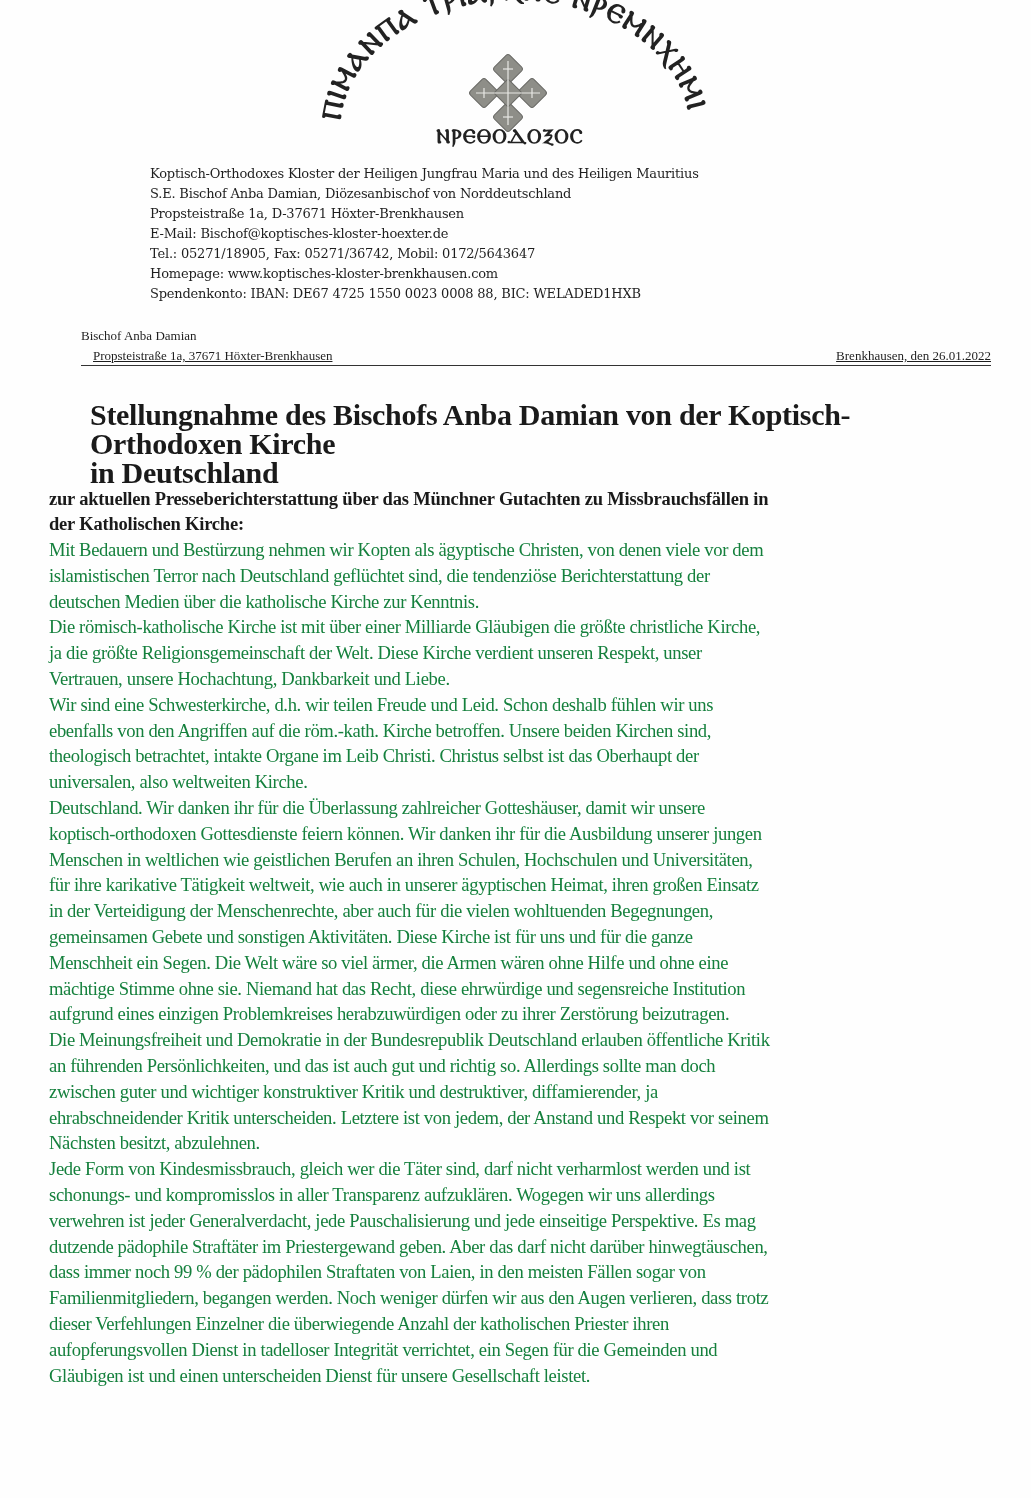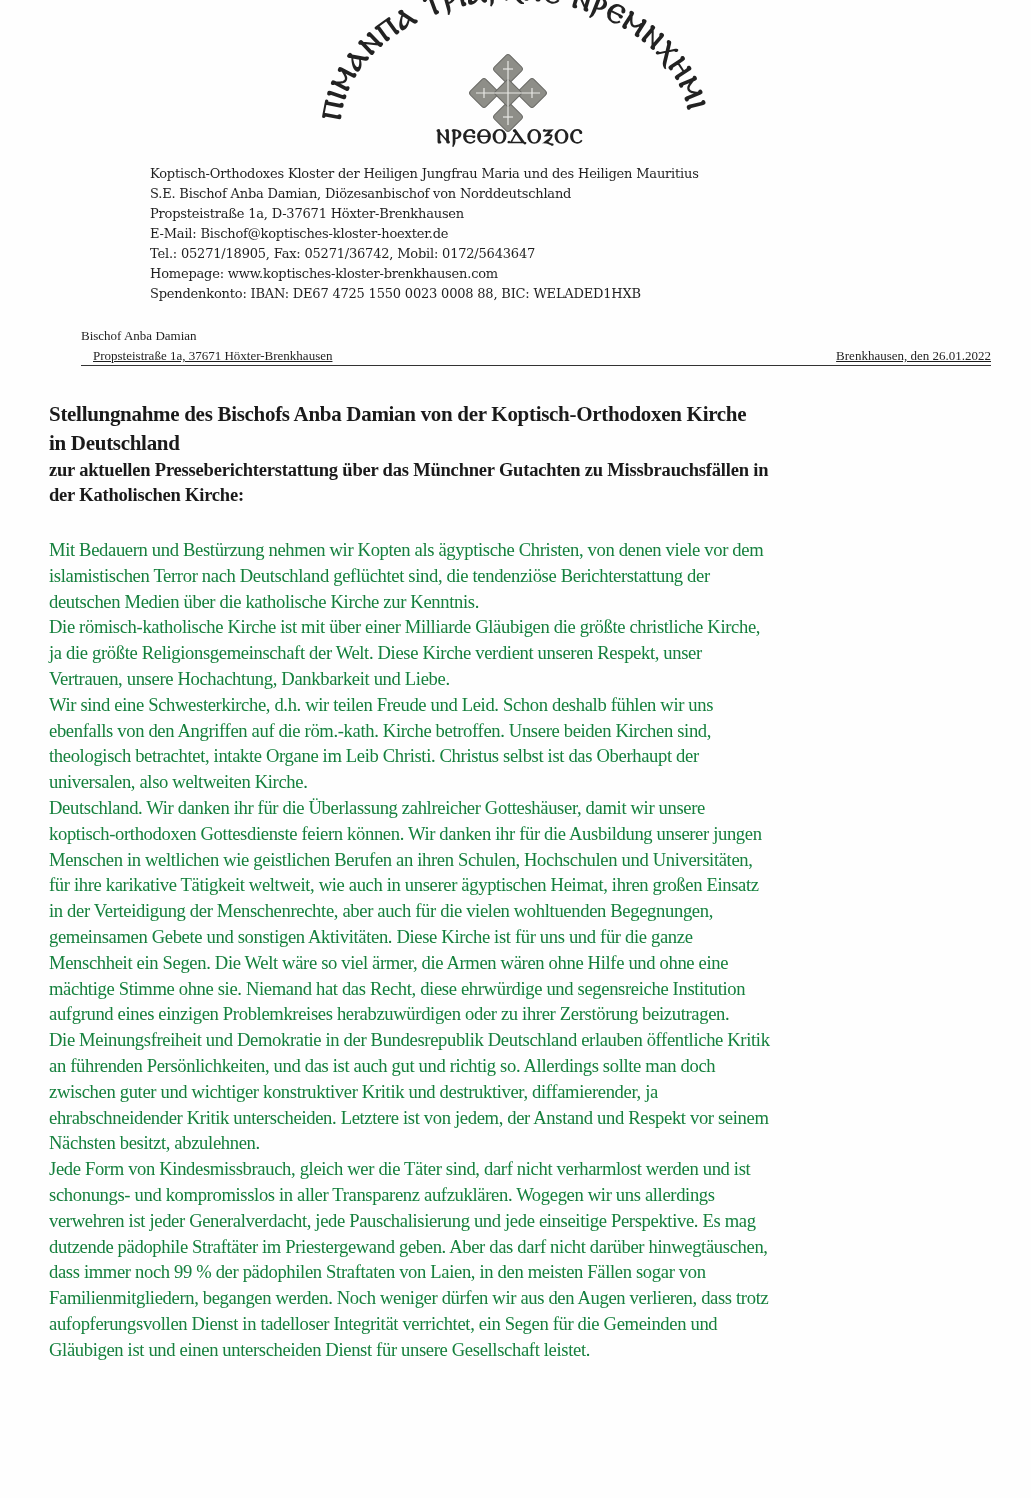--- a/index.html
+++ b/index.html
@@ -20,21 +20,21 @@
     .sender { position: absolute; left: 49px; top: 327px; width: 910px;
       font-family: "Liberation Serif", serif; font-size: 13px; color: #1e1e1e; margin-left: 32px; }
     .sender .name { height: 18px; line-height: 18px; }
     .sender .addr-row { position: relative; height: 20px; border-bottom: 1.5px solid #333; }
     .sender .addr { position: absolute; left: 12px; bottom: 1px; text-decoration: underline; }
     .sender .date { position: absolute; right: 0; bottom: 1px; text-decoration: underline; }
 
     
     .title { position: absolute; left: 49px; top: 400px; width: 930px;
       font-family: "Liberation Serif", serif; font-weight: bold; color: #1a1a1a; }
-    .title .t1 { font-size: 21px; line-height: 29px; letter-spacing: -0.3px; }
+    .title .t1 { font-size: 30px; line-height: 29px; letter-spacing: -0.3px; margin-left: 41px; }
     .title .t2 { font-size: 18.5px; line-height: 25px; letter-spacing: -0.2px; }
 
     
     .body-text { position: absolute; left: 49px; top: 537px; width: 935px;
       font-family: "Liberation Serif", serif; font-size: 18.6px; line-height: 25.8px; color: #15803d; letter-spacing: -0.35px; }
     .body-text .line { white-space: nowrap; }
   </style>
 </head>
 <body>
 
@@ -119,17 +119,18 @@
       <div class="line">an führenden Persönlichkeiten, und das ist auch gut und richtig so. Allerdings sollte man doch</div>
       <div class="line">zwischen guter und wichtiger konstruktiver Kritik und destruktiver, diffamierender, ja</div>
       <div class="line">ehrabschneidender Kritik unterscheiden. Letztere ist von jedem, der Anstand und Respekt vor seinem</div>
       <div class="line">Nächsten besitzt, abzulehnen.</div>
       <div class="line">Jede Form von Kindesmissbrauch, gleich wer die Täter sind, darf nicht verharmlost werden und ist</div>
       <div class="line">schonungs- und kompromisslos in aller Transparenz aufzuklären. Wogegen wir uns allerdings</div>
       <div class="line">verwehren ist jeder Generalverdacht, jede Pauschalisierung und jede einseitige Perspektive. Es mag</div>
       <div class="line">dutzende pädophile Straftäter im Priestergewand geben. Aber das darf nicht darüber hinwegtäuschen,</div>
       <div class="line">dass immer noch 99 % der pädophilen Straftaten von Laien, in den meisten Fällen sogar von</div>
       <div class="line">Familienmitgliedern, begangen werden. Noch weniger dürfen wir aus den Augen verlieren, dass trotz</div>
+      <div class="line">dieser Verfehlungen Einzelner die überwiegende Anzahl der katholischen Priester ihren</div>
       <div class="line">aufopferungsvollen Dienst in tadelloser Integrität verrichtet, ein Segen für die Gemeinden und</div>
       <div class="line">Gläubigen ist und einen unterscheiden Dienst für unsere Gesellschaft leistet.</div>
     </div>
 
 </div>
 
 </body></html>

